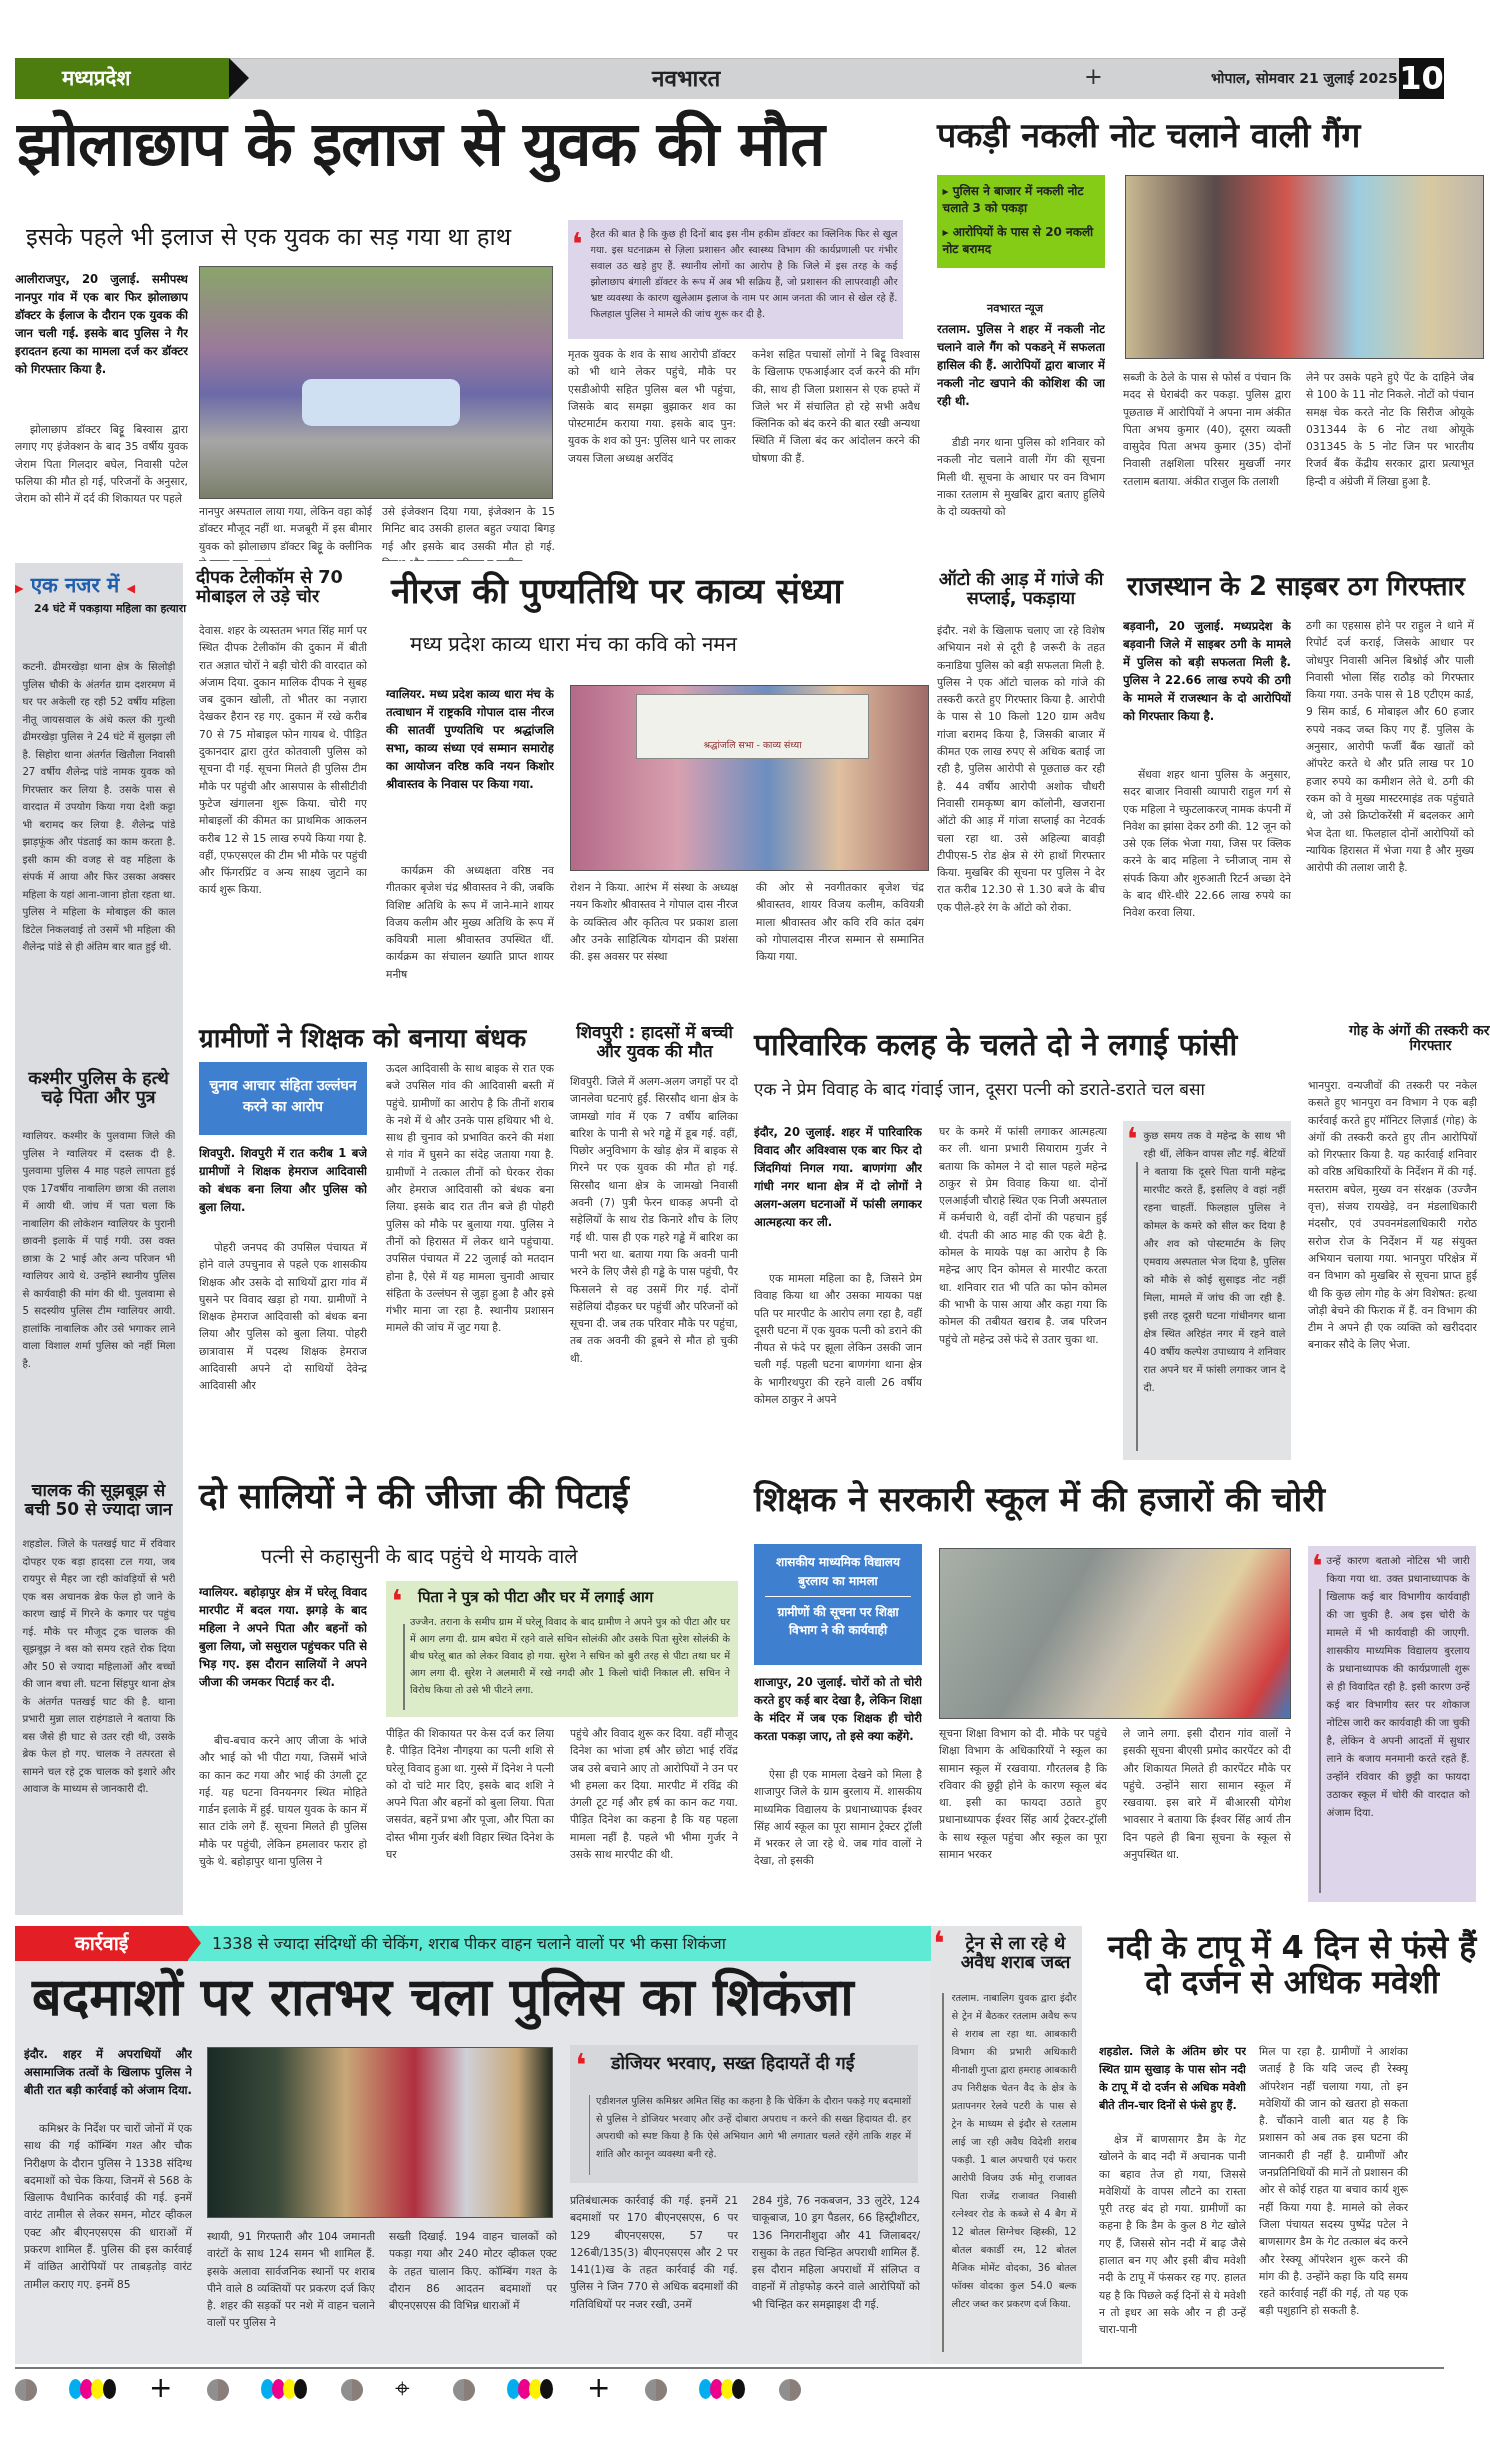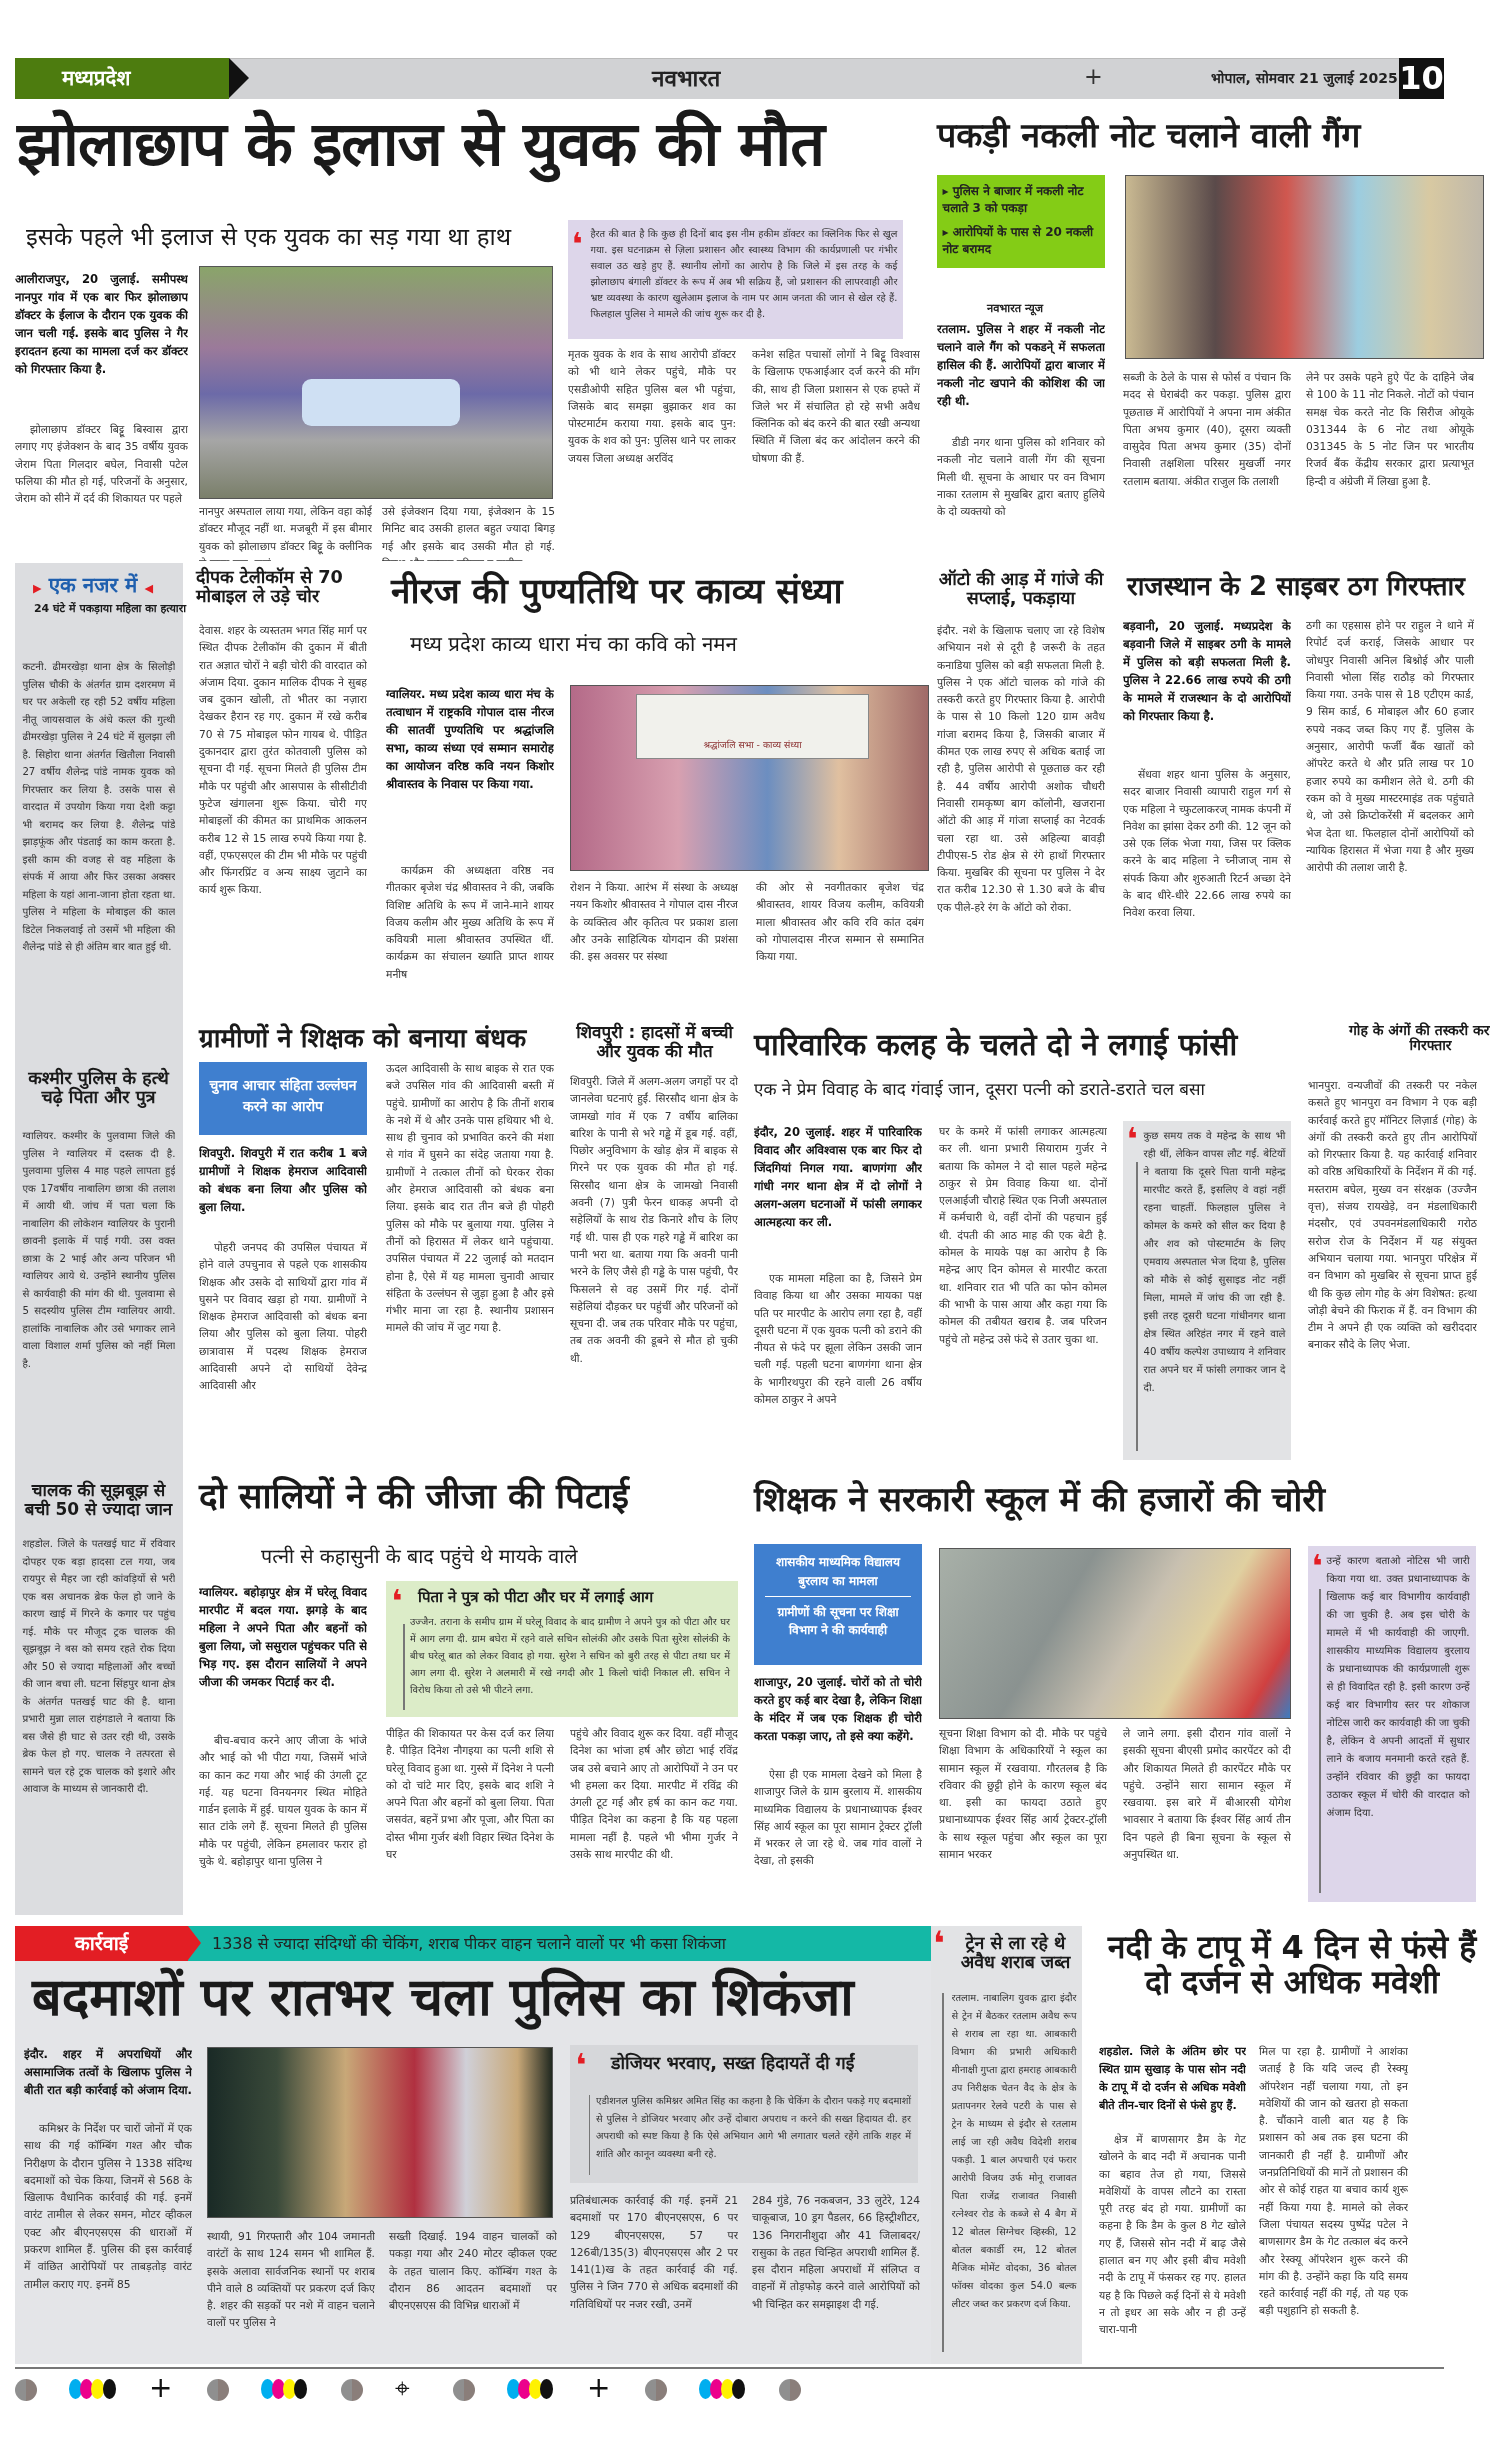--- a/index.html
+++ b/index.html
@@ -51,21 +51,21 @@
   <div style="font-weight:bold;font-size:12px;line-height:17px">▸ <span>आरोपियों के पास से 20 नकली नोट बरामद</span></div>
 </div>
 <div class="abs" style="left:987px;top:300px;font-size:11.2px;font-weight:bold">नवभारत न्यूज</div>
 <div class="col txt lead" style="left:937px;top:320px;width:168px;height:110px;font-size:11.6px;line-height:18px">रतलाम. पुलिस ने शहर में नकली नोट चलाने वाले गैंग को पकडने् में सफलता हासिल की हैं. आरोपियों द्वारा बाजार में नकली नोट खपाने की कोशिश की जा रही थी.</div>
 <div class="col txt para" style="left:937px;top:434px;width:168px;height:129px">डीडी नगर थाना पुलिस को शनिवार को नकली नोट चलाने वाली गेंग की सूचना मिली थी. सूचना के आधार पर वन विभाग नाका रतलाम से मुखबिर द्वारा बताए हुलिये के दो व्यक्तयो को</div>
 <div class="photo" style="left:1125px;top:175px;width:359px;height:184px;background:linear-gradient(90deg,#c9b992 0%,#5a4a4a 25%,#d0574f 45%,#9ccde0 65%,#d8c9a2 85%,#bfb8aa 100%)"></div>
 <div class="col txt" style="left:1123px;top:369px;width:168px;height:196px">सब्जी के ठेले के पास से फोर्स व पंचान कि मदद से घेराबंदी कर पकड़ा. पुलिस द्वारा पूछताछ में आरोपियों ने अपना नाम अंकीत पिता अभय कुमार (40), दूसरा व्यक्ती वासुदेव पिता अभय कुमार (35) दोनों निवासी तक्षशिला परिसर मुखर्जी नगर रतलाम बताया. अंकीत राजुल कि तलाशी</div>
 <div class="col txt" style="left:1306px;top:369px;width:168px;height:196px">लेने पर उसके पहने हुऐ पेंट के दाहिने जेब से 100 के 11 नोट निकले. नोटों को पंचान समक्ष चेक करते नोट कि सिरीज ओयूके 031344 के 6 नोट तथा ओयूके 031345 के 5 नोट जिन पर भारतीय रिजर्व बैंक केंद्रीय सरकार द्वारा प्रत्याभूत हिन्दी व अंग्रेजी में लिखा हुआ है.</div>
 
 <div class="abs" style="left:15px;top:563px;width:168px;height:1352px;background:#dcdde0"></div>
-<div class="abs" style="left:15px;top:570px;width:138px;text-align:right;color:#1f5fae;font-weight:bold;font-size:20.5px">
+<div class="abs" style="left:15px;top:570px;width:138px;text-align:left;color:#1f5fae;font-weight:bold;font-size:20.5px">
   <span style="color:#e31e24;font-size:11.2px">▶</span>
   <span>एक नजर में</span>
   <span style="color:#e31e24;font-size:11.2px">◀</span>
 </div>
 <div class="abs hd" style="left:32px;top:603px;width:156px;text-align:center;font-size:11px">24 घंटे में पकड़ाया महिला का हत्यारा</div>
 <div class="col txt" style="left:22.4px;top:658px;width:153px;height:391px;font-size:10.2px;line-height:17.5px">कटनी. ढीमरखेड़ा थाना क्षेत्र के सिलोड़ी पुलिस चौकी के अंतर्गत ग्राम दशरमण में घर पर अकेली रह रही 52 वर्षीय महिला नीतू जायसवाल के अंधे कत्ल की गुत्थी ढीमरखेड़ा पुलिस ने 24 घंटे में सुलझा ली है. सिहोरा थाना अंतर्गत खितौला निवासी 27 वर्षीय शैलेन्द्र पांडे नामक युवक को गिरफ्तार कर लिया है. उसके पास से वारदात में उपयोग किया गया देशी कट्टा भी बरामद कर लिया है. शैलेन्द्र पांडे झाड़फूंक और पंडताई का काम करता है. इसी काम की वजह से वह महिला के संपर्क में आया और फिर उसका अक्सर महिला के यहां आना-जाना होता रहता था. पुलिस ने महिला के मोबाइल की काल डिटेल निकलवाई तो उसमें भी महिला की शैलेन्द्र पांडे से ही अंतिम बार बात हुई थी.</div>
 <div class="abs hd" style="left:20.5px;top:1069px;width:156px;text-align:center;font-size:17.7px">कश्मीर पुलिस के हत्थे चढ़े पिता और पुत्र</div>
 <div class="col txt" style="left:22.4px;top:1127px;width:153px;height:335px;font-size:10.2px;line-height:17.5px">ग्वालियर. कश्मीर के पुलवामा जिले की पुलिस ने ग्वालियर में दस्तक दी है. पुलवामा पुलिस 4 माह पहले लापता हुई एक 17वर्षीय नाबालिग छात्रा की तलाश में आयी थी. जांच में पता चला कि नाबालिग की लोकेशन ग्वालियर के पुरानी छावनी इलाके में पाई गयी. उस वक्त छात्रा के 2 भाई और अन्य परिजन भी ग्वालियर आये थे. उन्होंने स्थानीय पुलिस से कार्यवाही की मांग की थी. पुलवामा से 5 सदस्यीय पुलिस टीम ग्वालियर आयी. हालांकि नाबालिक और उसे भगाकर लाने वाला विशाल शर्मा पुलिस को नहीं मिला है.</div>
 <div class="abs hd" style="left:20.5px;top:1481px;width:156px;text-align:center;font-size:17px">चालक की सूझबूझ से बची 50 से ज्यादा जान</div>
 <div class="col txt" style="left:22.4px;top:1535px;width:153px;height:363px;font-size:10.2px;line-height:17.5px">शहडोल. जिले के पतखई घाट में रविवार दोपहर एक बड़ा हादसा टल गया, जब रायपुर से मैहर जा रही कांवड़ियों से भरी एक बस अचानक ब्रेक फेल हो जाने के कारण खाई में गिरने के कगार पर पहुंच गई. मौके पर मौजूद ट्रक चालक की सूझबूझ ने बस को समय रहते रोक दिया और 50 से ज्यादा महिलाओं और बच्चों की जान बचा ली. घटना सिंहपुर थाना क्षेत्र के अंतर्गत पतखई घाट की है. थाना प्रभारी मुन्ना लाल राहंगडाले ने बताया कि बस जैसे ही घाट से उतर रही थी, उसके ब्रेक फेल हो गए. चालक ने तत्परता से सामने चल रहे ट्रक चालक को इशारे और आवाज के माध्यम से जानकारी दी.</div>
@@ -139,21 +139,21 @@
 <div class="col txt" style="left:939px;top:1725px;width:168px;height:175px">सूचना शिक्षा विभाग को दी. मौके पर पहुंचे शिक्षा विभाग के अधिकारियों ने स्कूल का सामान स्कूल में रखवाया. गौरतलब है कि रविवार की छुट्टी होने के कारण स्कूल बंद था. इसी का फायदा उठाते हुए प्रधानाध्यापक ईश्वर सिंह आर्य ट्रेक्टर-ट्रॉली के साथ स्कूल पहुंचा और स्कूल का पूरा सामान भरकर</div>
 <div class="col txt" style="left:1123px;top:1725px;width:168px;height:175px">ले जाने लगा. इसी दौरान गांव वालों ने इसकी सूचना बीएसी प्रमोद कारपेंटर को दी और शिकायत मिलते ही कारपेंटर मौके पर पहुंचे. उन्होंने सारा सामान स्कूल में रखवाया. इस बारे में बीआरसी योगेश भावसार ने बताया कि ईश्वर सिंह आर्य तीन दिन पहले ही बिना सूचना के स्कूल से अनुपस्थित था.</div>
 <div class="abs" style="left:1308px;top:1546px;width:168px;height:356px;background:#ddd6ea">
   <span class="quote-mark" style="left:3.7px;top:3.7px;font-size:32px">❛</span>
   <div class="rule" style="left:11.2px;top:43px;width:1.9px;height:304px"></div>
   <div class="txt" style="position:absolute;left:18.6px;top:5.6px;width:143px;font-size:10.2px;line-height:18px">उन्हें कारण बताओ नोटिस भी जारी किया गया था. उक्त प्रधानाध्यापक के खिलाफ कई बार विभागीय कार्यवाही की जा चुकी है. अब इस चोरी के मामले में भी कार्यवाही की जाएगी. शासकीय माध्यमिक विद्यालय बुरलाय के प्रधानाध्यापक की कार्यप्रणाली शुरू से ही विवादित रही है. इसी कारण उन्हें कई बार विभागीय स्तर पर शोकाज नोटिस जारी कर कार्यवाही की जा चुकी है, लेकिन वे अपनी आदतों में सुधार लाने के बजाय मनमानी करते रहते हैं. उन्होंने रविवार की छुट्टी का फायदा उठाकर स्कूल में चोरी की वारदात को अंजाम दिया.</div>
 </div>
 
 <div class="abs" style="left:15px;top:1958px;width:922px;height:406px;background:#e4e5e8"></div>
 <div class="abs" style="left:15px;top:1926px;width:173px;height:35px;background:#e31e24;color:#fff;font-weight:bold;font-size:19.6px;line-height:35px;text-align:center">कार्रवाई</div>
-<div class="abs" style="left:188px;top:1926px;width:749px;height:35px;background:#14b8a6;color:#222;font-size:16px;line-height:35px;padding-left:24px">1338 से ज्यादा संदिग्धों की चेकिंग, शराब पीकर वाहन चलाने वालों पर भी कसा शिकंजा</div>
+<div class="abs" style="left:188px;top:1926px;width:749px;height:35px;background:#5eead4;color:#222;font-size:16px;line-height:35px;padding-left:24px">1338 से ज्यादा संदिग्धों की चेकिंग, शराब पीकर वाहन चलाने वालों पर भी कसा शिकंजा</div>
 <div class="abs" style="left:188px;top:1926px;width:0;height:0;border-top:17.7px solid transparent;border-bottom:17.7px solid transparent;border-left:13px solid #e31e24"></div>
 <div class="abs hd" style="left:32px;top:1969px;width:894px;font-size:52px">बदमाशों पर रातभर चला पुलिस का शिकंजा</div>
 <div class="col txt lead" style="left:24px;top:2045px;width:168px;height:75px;font-size:11.6px;line-height:18px">इंदौर. शहर में अपराधियों और असामाजिक तत्वों के खिलाफ पुलिस ने बीती रात बड़ी कार्रवाई को अंजाम दिया.</div>
 <div class="col txt para" style="left:24px;top:2120px;width:168px;height:240px">कमिश्नर के निर्देश पर चारों जोनों में एक साथ की गई कॉम्बिंग गश्त और चौक निरीक्षण के दौरान पुलिस ने 1338 संदिग्ध बदमाशों को चेक किया, जिनमें से 568 के खिलाफ वैधानिक कार्रवाई की गई. इनमें वारंट तामील से लेकर समन, मोटर व्हीकल एक्ट और बीएनएसएस की धाराओं में प्रकरण शामिल हैं. पुलिस की इस कार्रवाई में वांछित आरोपियों पर ताबड़तोड़ वारंट तामील कराए गए. इनमें 85</div>
 <div class="photo" style="left:207px;top:2047px;width:346px;height:171px;background:linear-gradient(90deg,#1a2a26 0%,#3a4a3a 20%,#c8a878 40%,#b03040 60%,#d0d0d8 75%,#c8a878 90%,#202820 100%)"></div>
 <div class="col txt" style="left:207px;top:2228px;width:168px;height:134px">स्थायी, 91 गिरफ्तारी और 104 जमानती वारंटों के साथ 124 समन भी शामिल हैं. इसके अलावा सार्वजनिक स्थानों पर शराब पीने वाले 8 व्यक्तियों पर प्रकरण दर्ज किए है. शहर की सड़कों पर नशे में वाहन चलाने वालों पर पुलिस ने</div>
 <div class="col txt" style="left:389px;top:2228px;width:168px;height:134px">सख्ती दिखाई. 194 वाहन चालकों को पकड़ा गया और 240 मोटर व्हीकल एक्ट के तहत चालान किए. कॉम्बिंग गश्त के दौरान 86 आदतन बदमाशों पर बीएनएसएस की विभिन्न धाराओं में</div>
 <div class="abs" style="left:570px;top:2045px;width:348px;height:138px;background:#d6d7da">
   <span class="quote-mark" style="left:5.6px;top:3.7px;font-size:32px">❛</span>
   <div class="hd" style="position:absolute;left:41px;top:9.3px;font-size:17.7px">डोजियर भरवाए, सख्त हिदायतें दी गईं</div>

